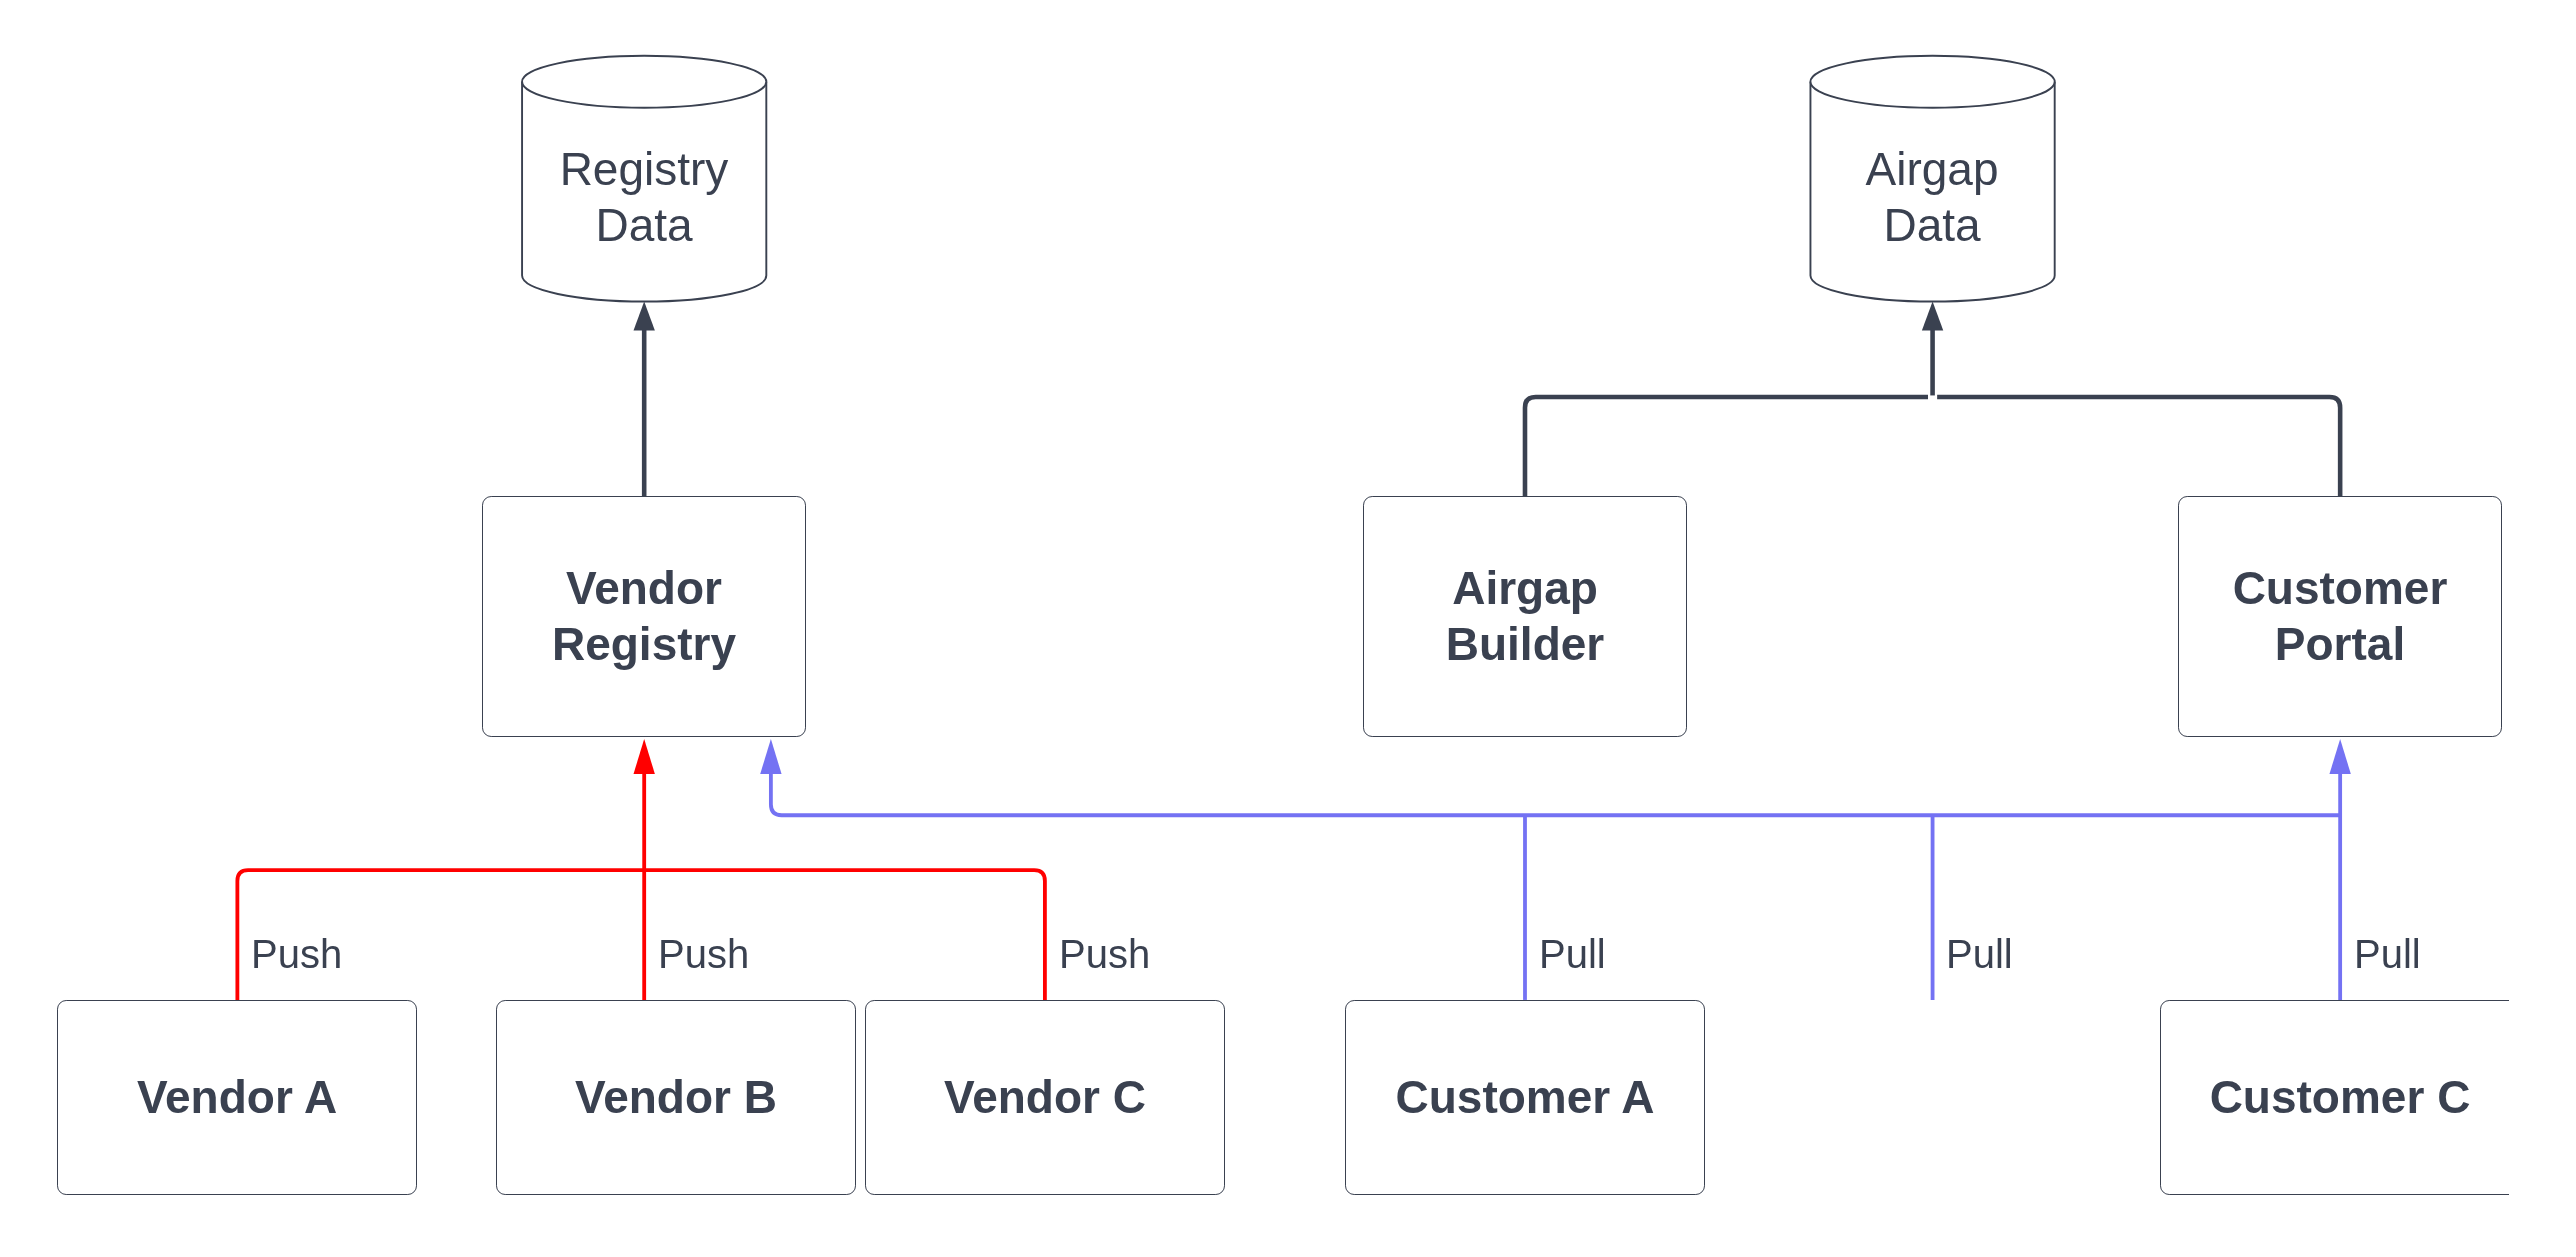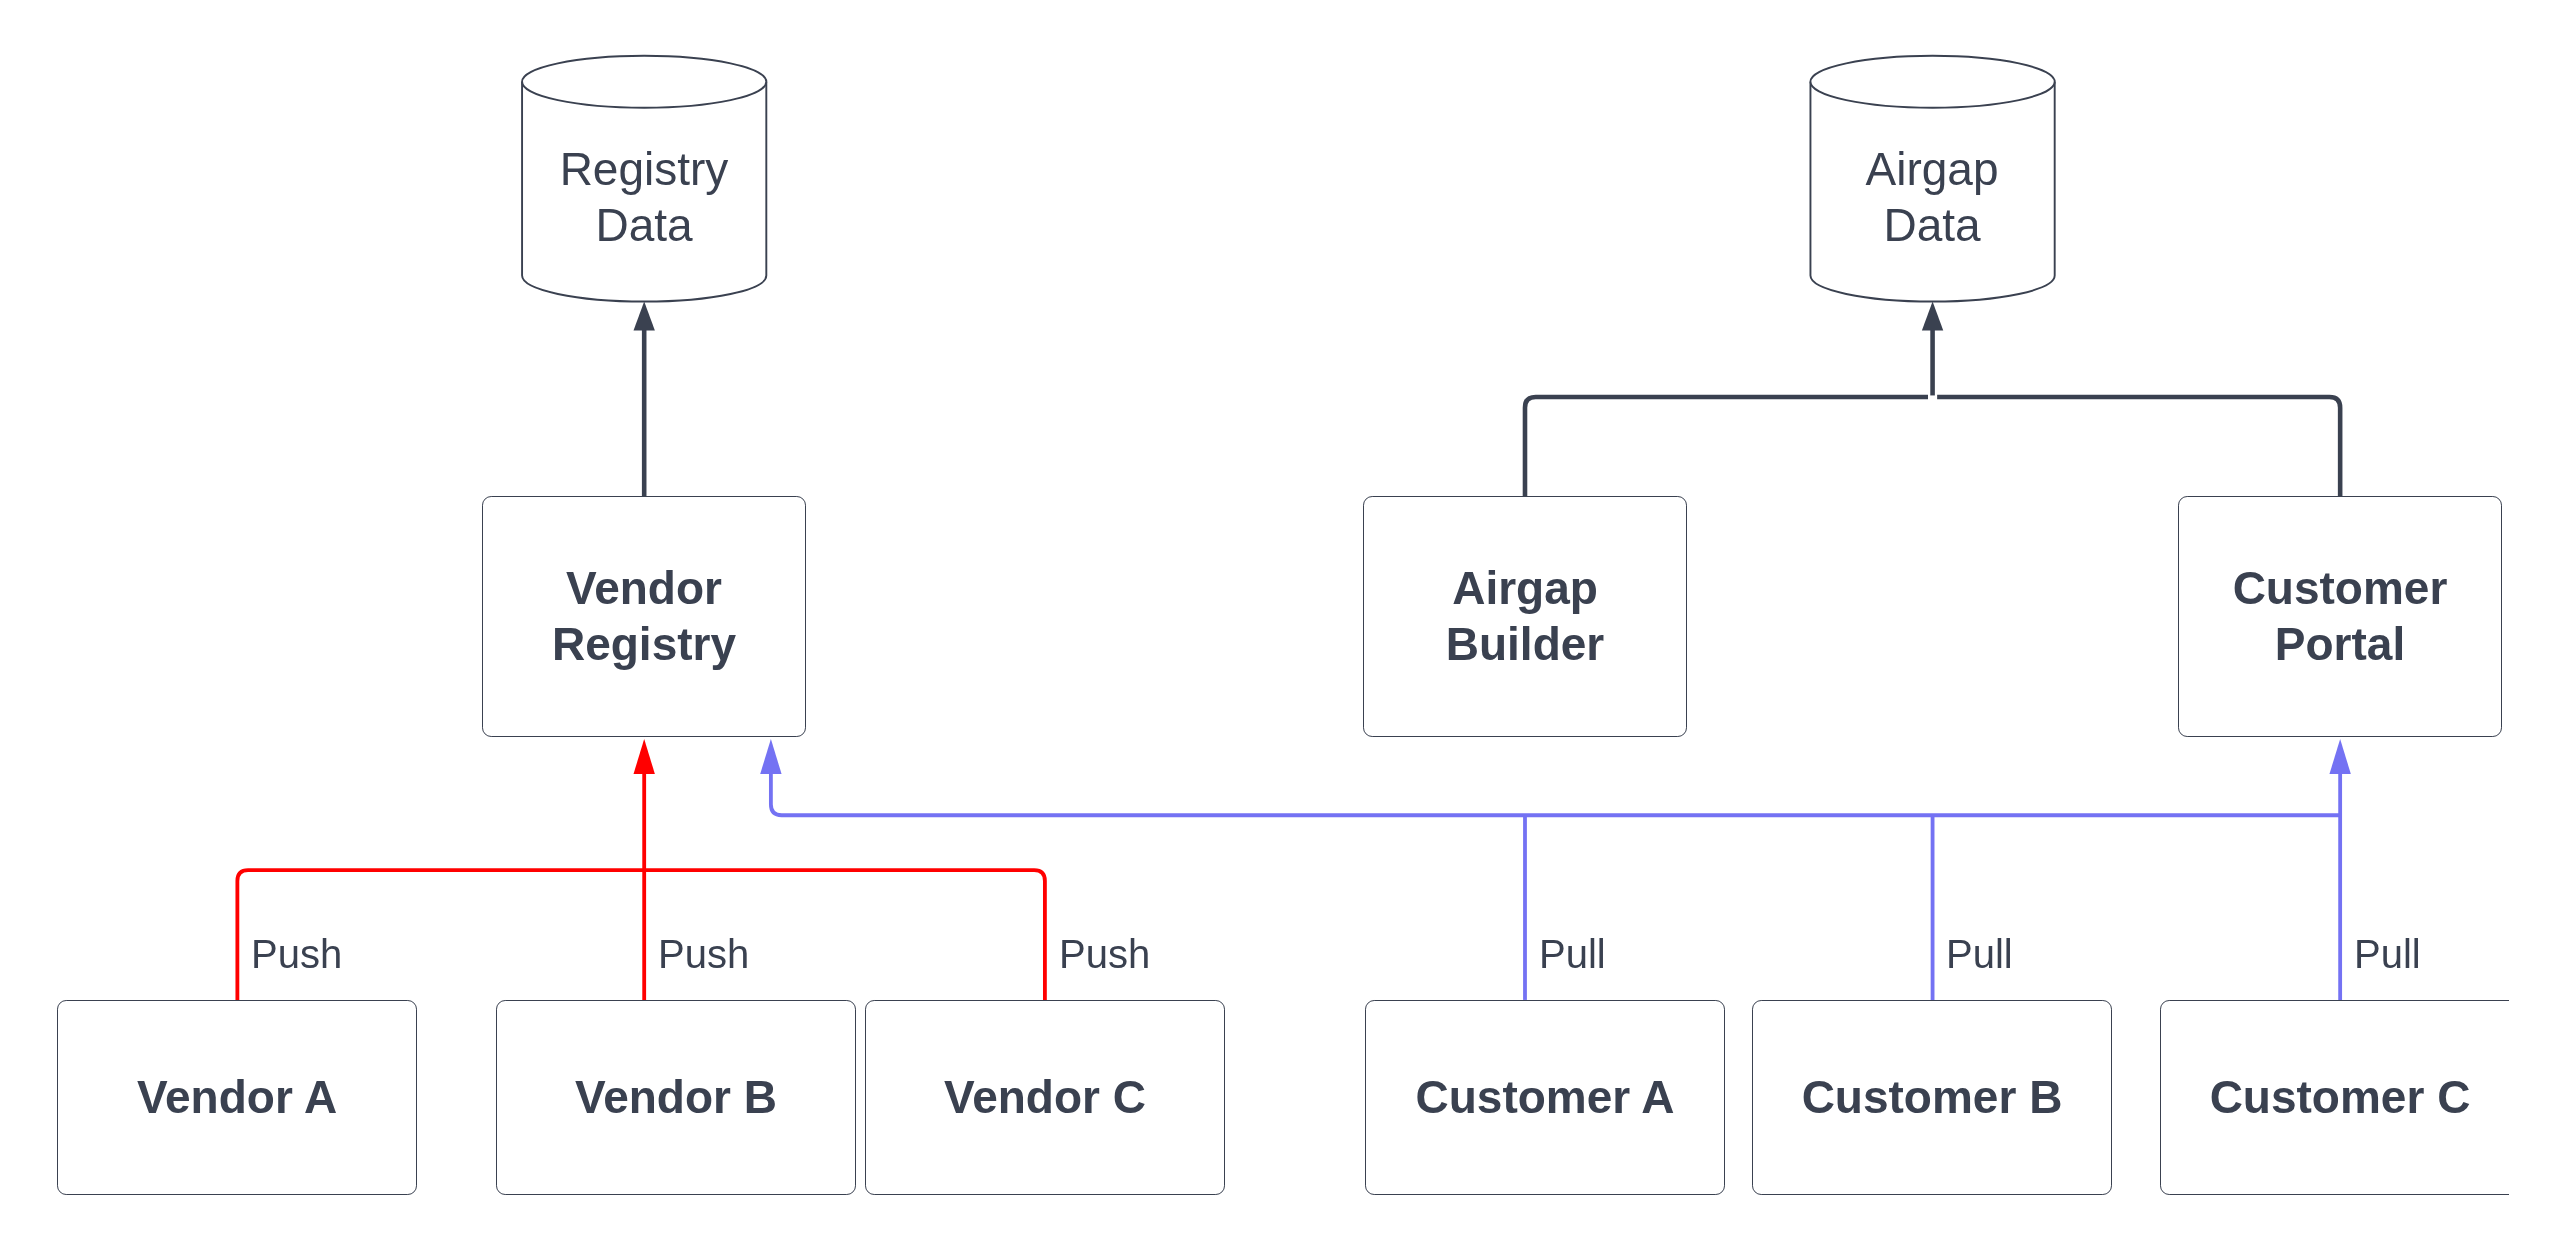--- a/index.html
+++ b/index.html
@@ -110,22 +110,21 @@
   <div class="node mid" style="left:482px;">Vendor
 Registry</div>
   <div class="node mid" style="left:1363px;">Airgap
 Builder</div>
   <div class="node mid" style="left:2178px;">Customer
 Portal</div>
 
   <div class="node leaf" style="left:57px;">Vendor A</div>
   <div class="node leaf" style="left:488px;margin-left:8px;">Vendor B</div>
   <div class="node leaf" style="left:865px;">Vendor C</div>
-  <div class="node leaf" style="left:1345px;margin-left:20px;">Customer A</div>
-  <div class="node leaf" style="left:1752px;">Customer B</div>
+  <div class="node leaf" style="left:1345px;">Customer A</div>
   <div class="node leaf" style="left:2160px;">Customer C</div>
 
   <div class="edge-label" style="left:251px;">Push</div>
   <div class="edge-label" style="left:658px;">Push</div>
   <div class="edge-label" style="left:1059px;">Push</div>
   <div class="edge-label" style="left:1539px;">Pull</div>
   <div class="edge-label" style="left:1946px;">Pull</div>
   <div class="edge-label" style="left:2354px;">Pull</div>
 
 </div>

